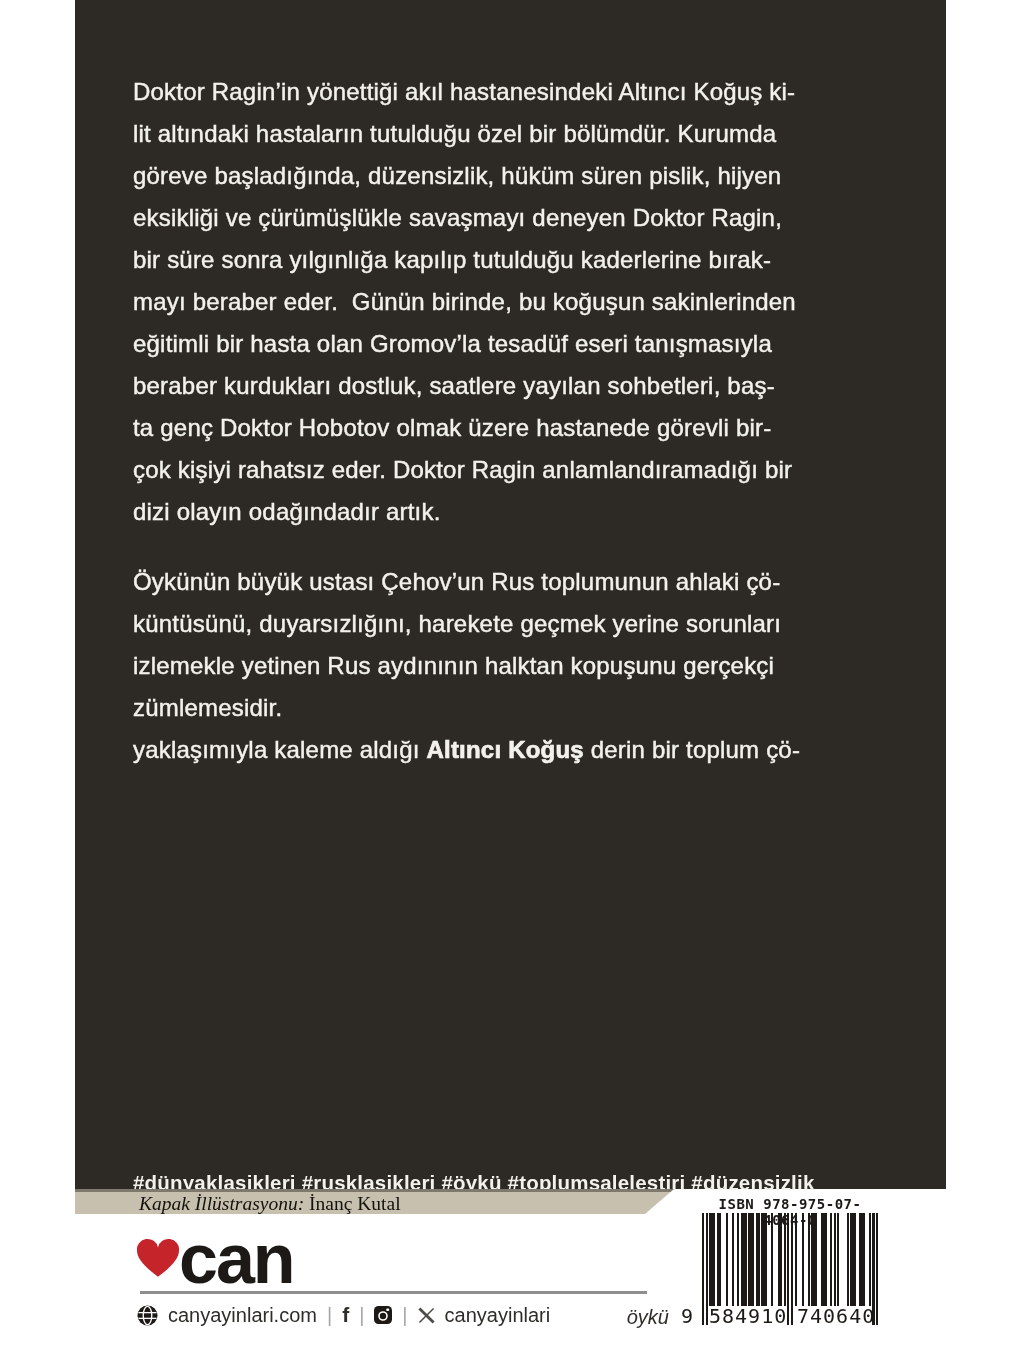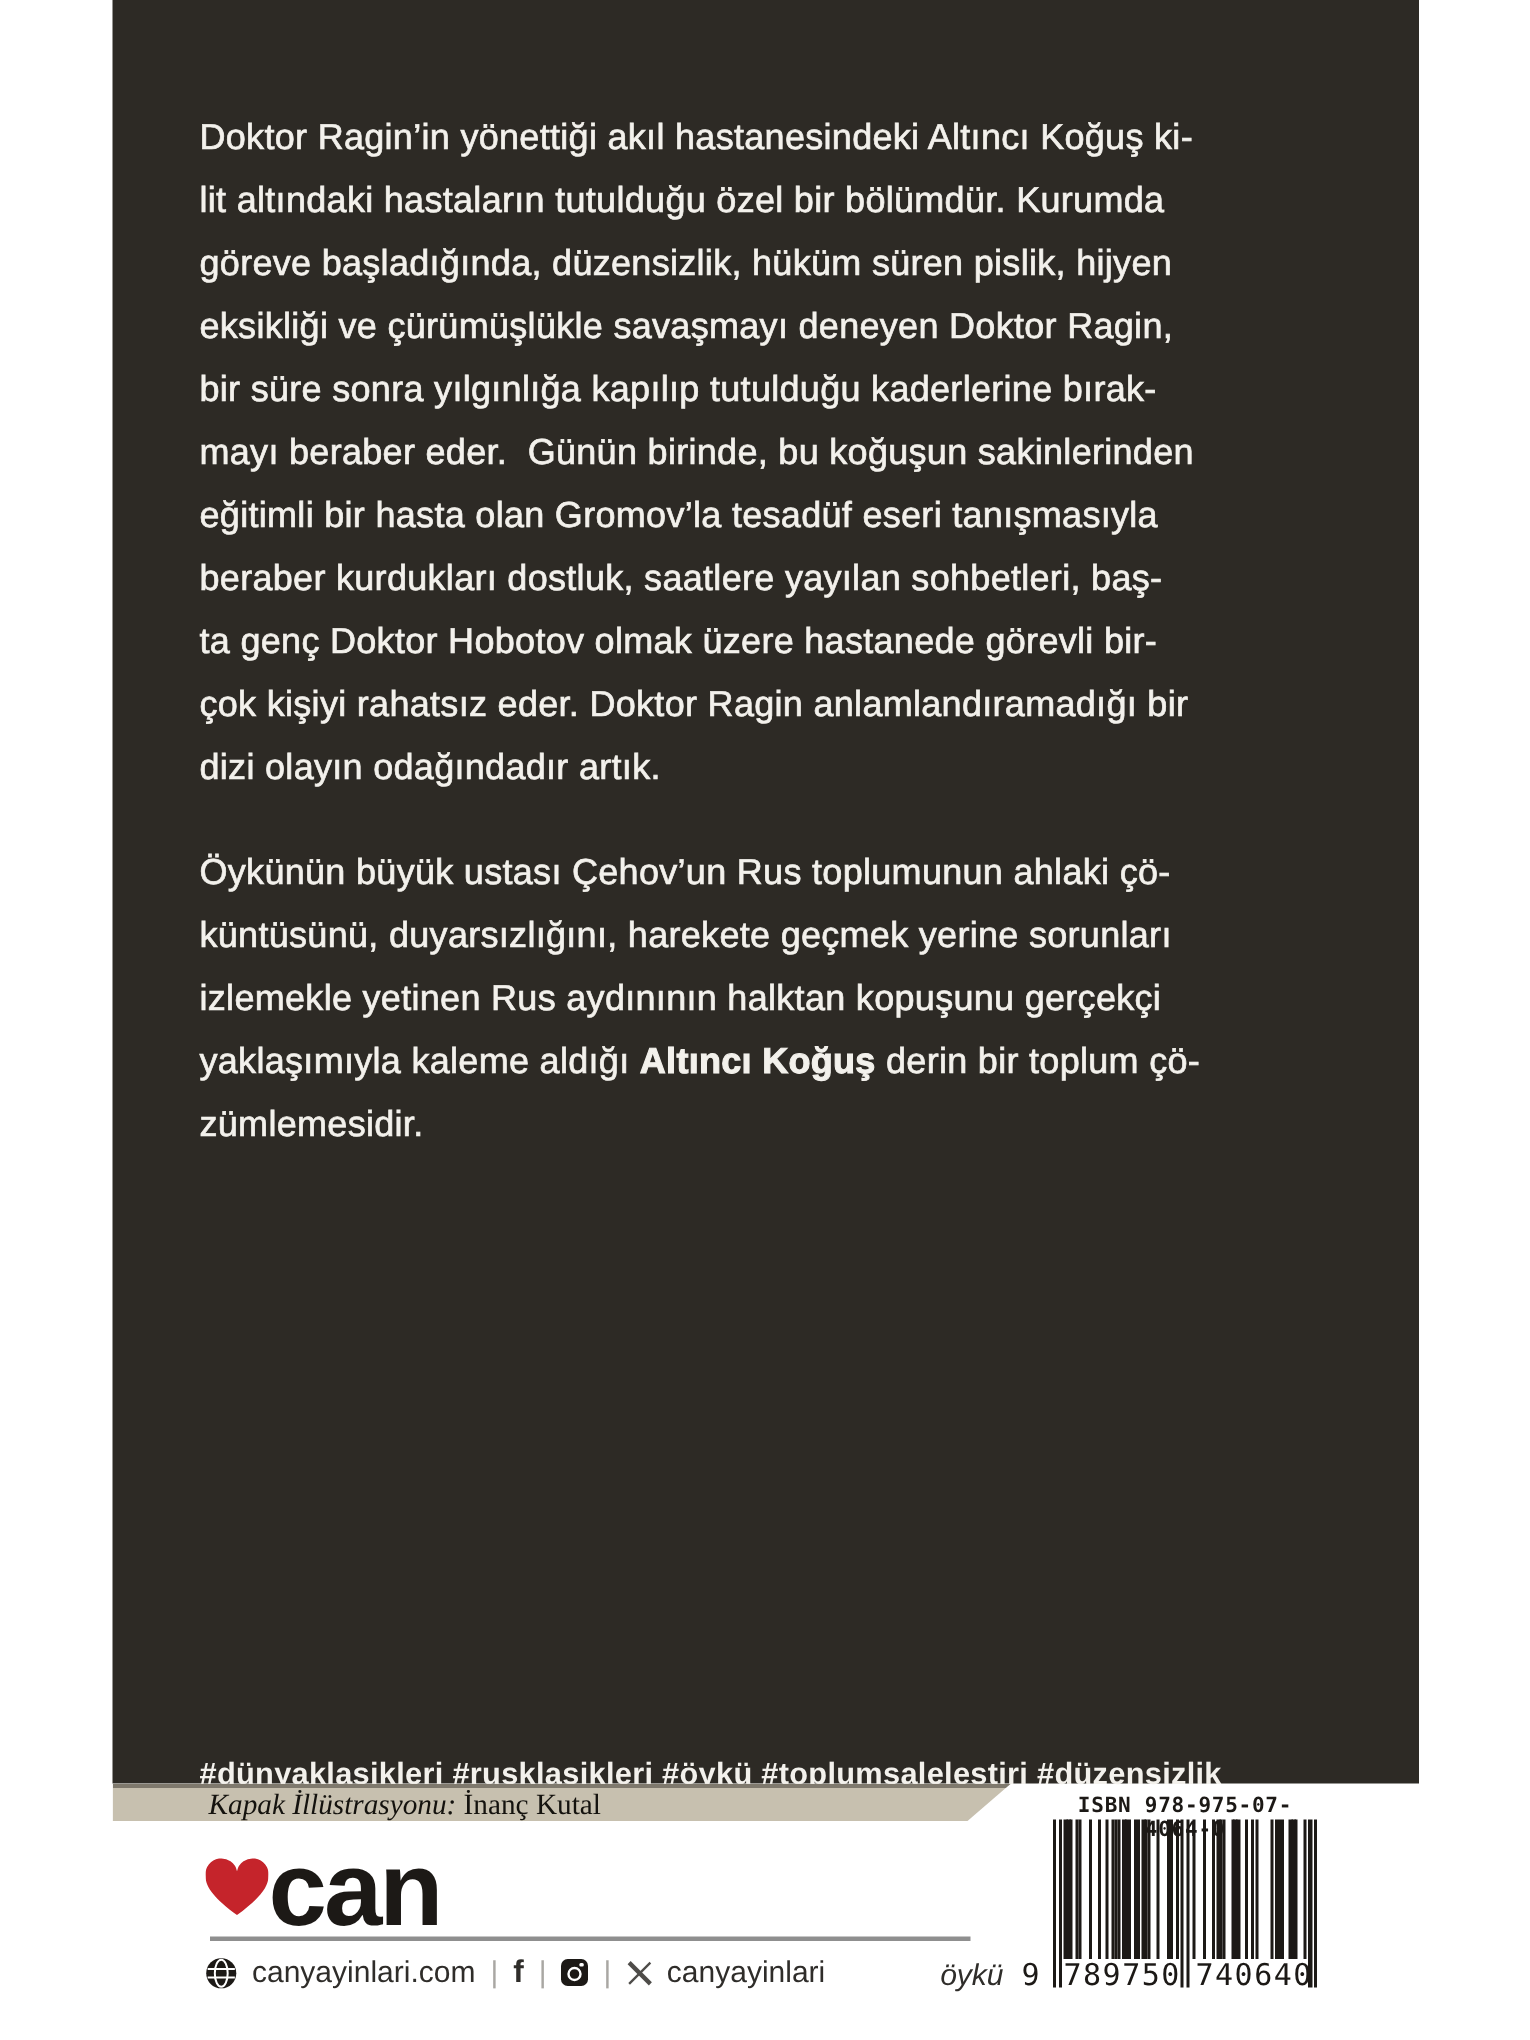--- a/index.html
+++ b/index.html
@@ -74,22 +74,22 @@
         <div class="bodyline">çok kişiyi rahatsız eder. Doktor Ragin anlamlandıramadığı bir</div>
         <div class="bodyline">dizi olayın odağındadır artık.</div>
       </div>
 
     <div class="para p2">
       <div>
           <div class="bodyline">Öykünün büyük ustası Çehov’un Rus toplumunun ahlaki çö-</div>
           <div class="bodyline">küntüsünü, duyarsızlığını, harekete geçmek yerine sorunları</div>
           <div class="bodyline">izlemekle yetinen Rus aydınının halktan kopuşunu gerçekçi</div>
         </div>
+      <div class="bodyline">zümlemesidir.</div>
       <div class="bodyline"><span>yaklaşımıyla kaleme aldığı </span><span class="boldseg">Altıncı Koğuş</span><span> derin bir toplum çö-</span></div>
-      <div class="bodyline">zümlemesidir.</div>
     </div>
 
     <div class="hashtags">
       <div>#dünyaklasikleri #rusklasikleri #öykü #toplumsaleleştiri #düzensizlik</div>
     </div>
   </div>
 
   <div class="strip">
     <div class="strip-inner"><span class="strip-italic">Kapak İllüstrasyonu:</span><span> İnanç Kutal</span></div>
   </div>
@@ -173,16 +173,16 @@
       <div class="bar" style="left: 150.063px; width: 2.25263px; height: 93px;"></div>
       <div class="bar" style="left: 151.916px; width: 2.25263px; height: 93px;"></div>
       <div class="bar" style="left: 157.474px; width: 2.25263px; height: 93px;"></div>
       <div class="bar" style="left: 159.326px; width: 2.25263px; height: 93px;"></div>
       <div class="bar" style="left: 161.179px; width: 2.25263px; height: 93px;"></div>
       <div class="bar" style="left: 166.737px; width: 2.25263px; height: 93px;"></div>
       <div class="bar" style="left: 170.442px; width: 2.25263px; height: 112px;"></div>
       <div class="bar" style="left: 174.147px; width: 2.25263px; height: 112px;"></div>
     </div>
   <div class="bdigit d1">9</div>
-  <div class="bdigit d2">789750</div>
+  <div class="bdigit d2">584910</div>
   <div class="bdigit d3">740640</div>
 
 </div>
 
 </body></html>

